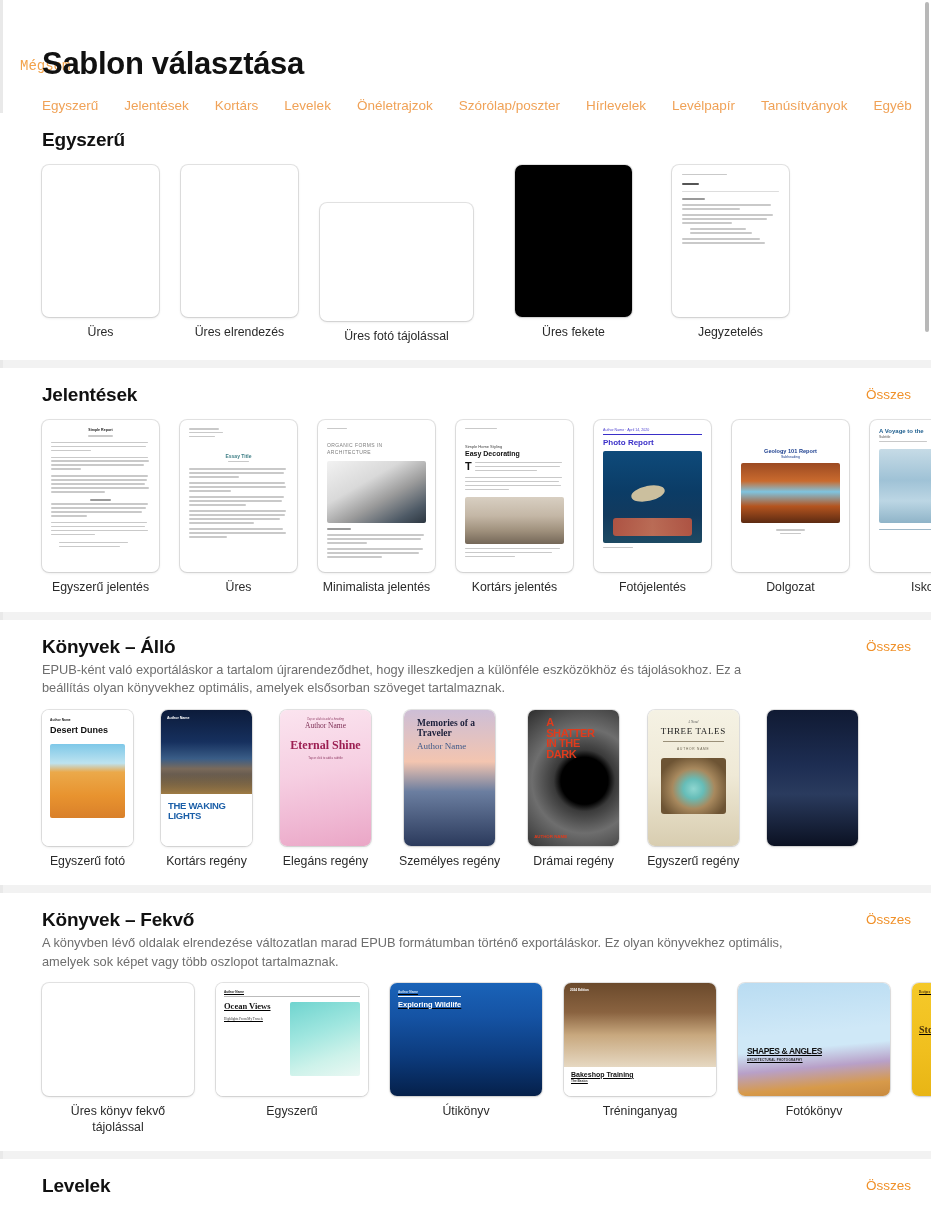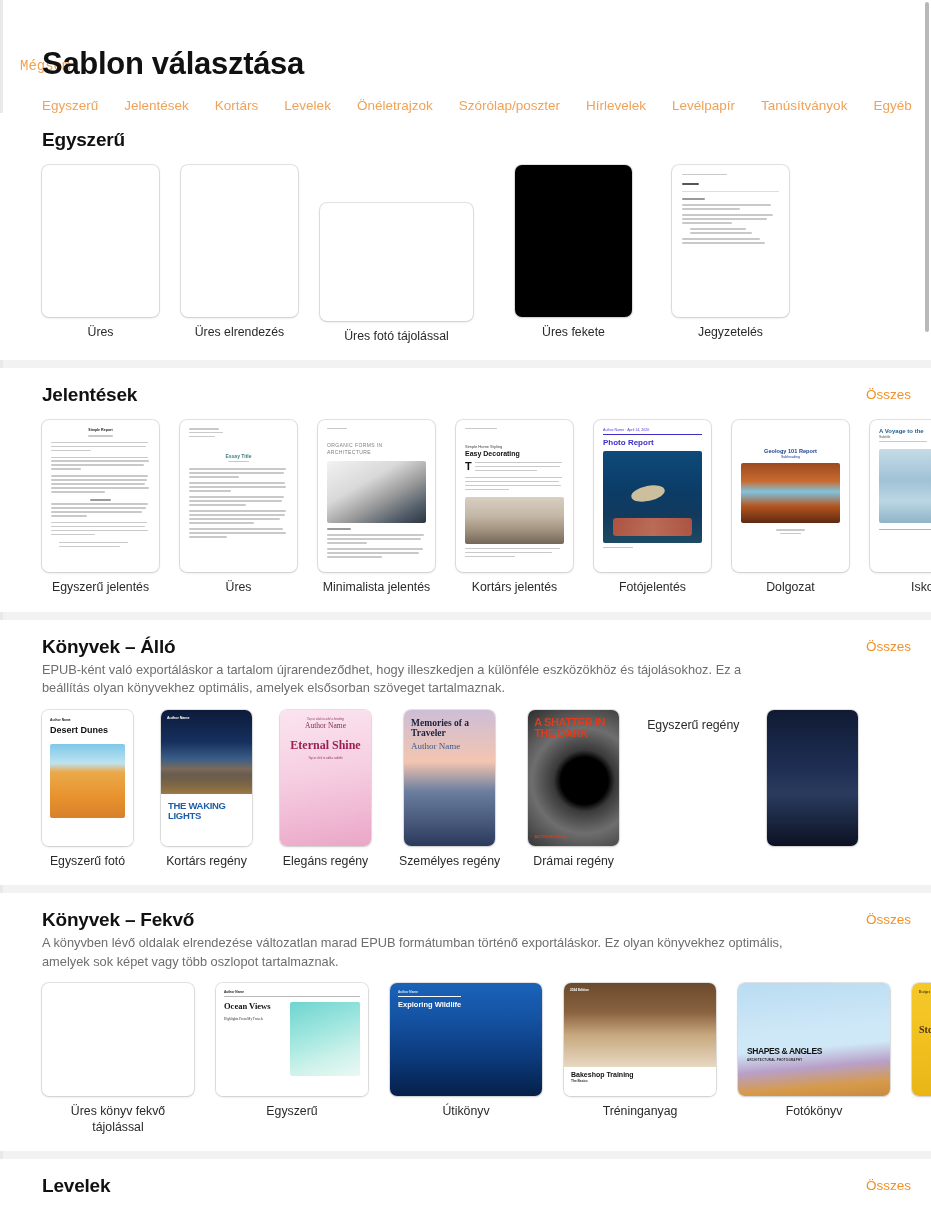--- a/index.html
+++ b/index.html
@@ -53,21 +53,21 @@
   .cell { display:flex; flex-direction:column; align-items:center; flex:0 0 auto; }
   .label { font-size:12.3px; color:#2a2a2a; margin-top:8px; text-align:center; line-height:1.25; max-width:130px;}
 
   .thumb {
     background:#fff; border-radius:7px; overflow:hidden; position:relative;
     box-shadow: 0 0 0 1px rgba(0,0,0,0.10), 0 1px 3px rgba(0,0,0,0.12);
   }
   .p-portrait { width:117px; height:152px; }
   .p-land { width:153px; height:118px; }
   .bk-portrait { width:91px; height:136px; }
-  .bk-land { width:152px; height:113px; }
+  .bk-land { width:152px; height:113px;text-decoration:underline; }
 
   
   .doc { padding:9px 10px; }
   .dl { height:1.6px; background:#c9c9c9; border-radius:1px; margin-bottom:2.4px; }
   .dl.dark { background:#9a9a9a; }
   .dl.t { background:#555; height:2.6px; }
   .dtitle { font-size:3.6px; font-weight:bold; color:#222; text-align:center; margin-bottom:3px;}
   .gap { height:5px; }
 
   .black { background:#000; }
@@ -421,39 +421,48 @@
             <div style="height:9px"></div>
             <div style="font-size:12px;font-weight:bold;color:#9c1f52;text-align:center;line-height:1.05;font-family:'Liberation Serif',serif">Eternal Shine</div>
             <div style="font-size:2.8px;color:#8d3a63;text-align:center;margin-top:5px">Tap or click to add a subtitle</div>
           </div>
         </div>
         <div class="label">Elegáns regény</div>
       </div>
 
       <div class="cell">
         <div class="thumb bk-portrait g-memo">
-          <div class="cover" style="padding:8px 7px">
+          <div class="cover" style="padding:8px 13px">
             <div style="font-size:9.5px;font-weight:bold;color:#1b1f3a;line-height:1.06;font-family:'Liberation Serif',serif">Memories of a Traveler</div>
             <div style="font-size:9px;color:#3f5a8a;line-height:1.08;margin-top:4px;font-family:'Liberation Serif',serif">Author Name</div>
           </div>
         </div>
         <div class="label">Személyes regény</div>
       </div>
 
       <div class="cell">
         <div class="thumb bk-portrait g-shatter">
-          <div class="cover" style="padding:7px 6px">
+          <div class="cover" style="padding:7px 18px">
             <div style="font-size:11px;font-weight:bold;color:#e03b1c;line-height:0.98;letter-spacing:-0.4px">A SHATTER IN THE DARK</div>
             <div style="position:absolute;left:6px;bottom:6px;font-size:4.4px;font-weight:bold;color:#e03b1c;line-height:1.05;width:40%">AUTHOR NAME</div>
           </div>
         </div>
         <div class="label">Drámai regény</div>
       </div>
 
       <div class="cell">
+        <div class="thumb bk-portrait g-nest">
+          <div class="cover" style="padding:10px 7px">
+            <div style="font-size:3.2px;color:#555;text-align:center;font-style:italic;font-family:'Liberation Serif',serif">A Novel</div>
+            <div style="font-size:9px;color:#1c1c1c;text-align:center;letter-spacing:0.6px;font-family:'Liberation Serif',serif;margin-top:2px">THREE TALES</div>
+            <div style="border-bottom:0.8px solid #9a9079;margin:5px 8px"></div>
+            <div style="font-size:3.2px;color:#6a6250;text-align:center;letter-spacing:0.8px">AUTHOR NAME</div>
+            <div style="margin:7px 6px 0;height:56px;border-radius:3px;background:radial-gradient(ellipse at 50% 55%, #8fd6d0 0%, #66bdb8 22%, #a8895e 46%, #6d5434 78%)"></div>
+          </div>
+        </div>
         <div class="label">Egyszerű regény</div>
       </div>
 
       <div class="cell">
         <div class="thumb bk-portrait g-night"></div>
 
       </div>
 
     </div>
   </div>

